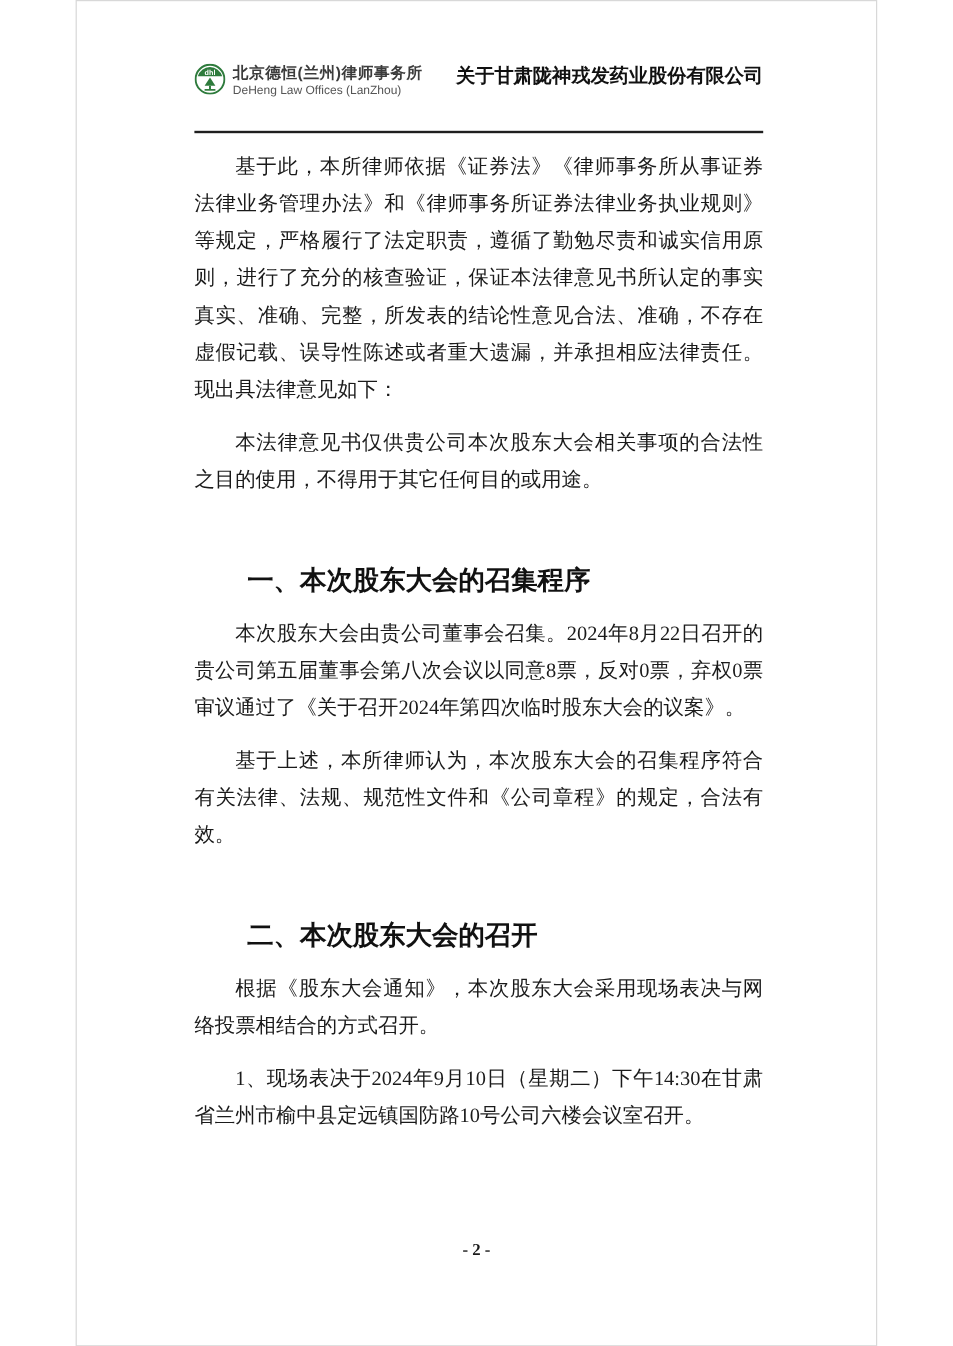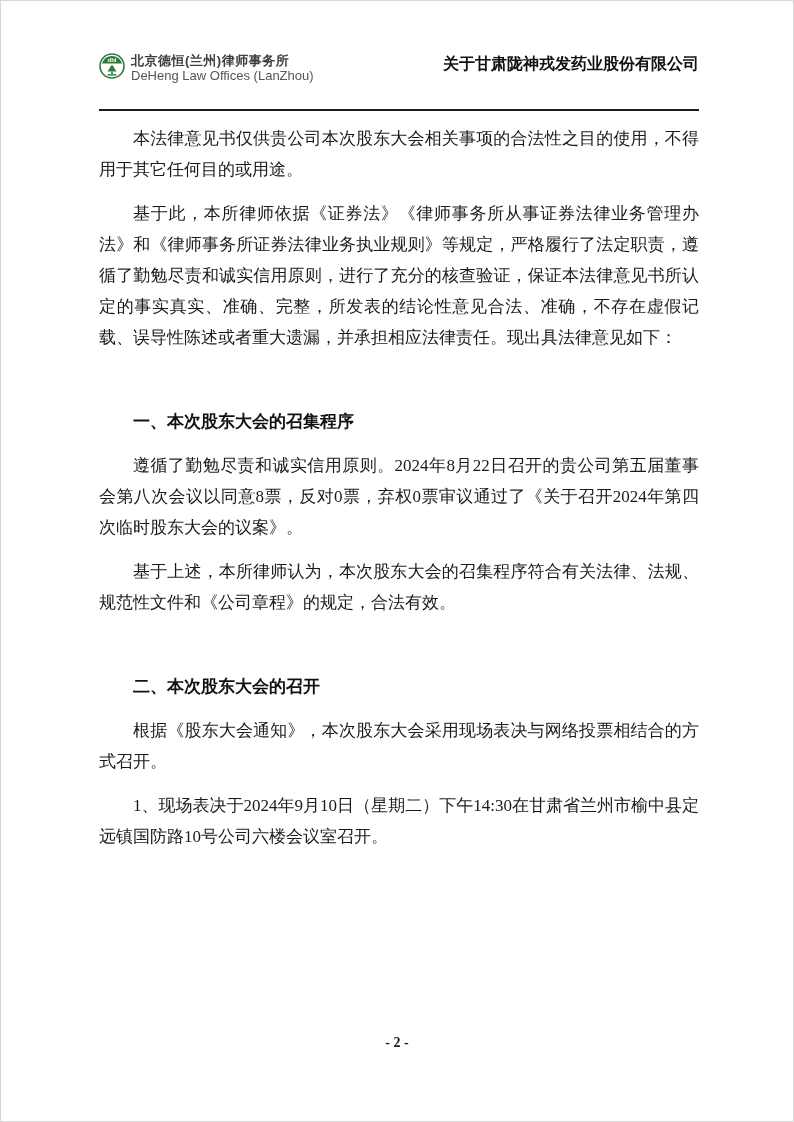--- a/index.html
+++ b/index.html
@@ -1,18 +1,18 @@
 <!DOCTYPE html>
 <html><head>
 <meta charset="utf-8">
 <style>
   html, body { margin: 0; padding: 0; background: #ffffff; }
   .page {
     position: relative;
-    width: 794px;
+    width: 668px;
     height: 1122px;
     margin: 0 auto;
     background: #ffffff;
     box-sizing: border-box;
     padding: 48px 94px 0 98px;
     border: 1px solid #d8d8d8;
     font-family: "Liberation Serif", "DejaVu Serif", serif;
     color: #1a1a1a;
     overflow: hidden;
   }
@@ -25,37 +25,37 @@
   .logo-block { display: flex; align-items: flex-start; gap: 6px; margin-top: 4px; }
   .logo-icon { width: 26px; height: 26px; flex: 0 0 auto; }
   .logo-text { display: flex; flex-direction: column; }
   .logo-text .cn {
     font-family: "Liberation Sans", "DejaVu Sans", sans-serif;
     font-weight: 700; font-size: 13px; line-height: 16px;
     color: #3c3c3c; letter-spacing: 0.5px;
   }
   .logo-text .en {
     font-family: "Liberation Sans", "DejaVu Sans", sans-serif;
-    font-size: 13px; line-height: 14px; color: #555555;
+    font-size: 10px; line-height: 14px; color: #555555;
   }
   .doc-titles { }
   .doc-titles .t {
     font-size: 16px; line-height: 30px; font-weight: 600; color: #111111;
     white-space: nowrap;
   }
   .rule { border: none; border-top: 2px solid #1f1f1f; margin: 0; }
   .main { margin-top: 12px; }
   .para {
     font-size: 17px; line-height: 31px;
     text-align: justify; text-indent: 2em;
     margin: 13px 0 0 0;
   }
   .main > :first-child { margin-top: 0; }
   .section-heading {
-    font-size: 17px; line-height: 31px; font-weight: 700;
+    font-size: 22px; line-height: 31px; font-weight: 700;
     text-indent: 2em; margin: 53px 0 0 0; color: #111111;
   }
   .footer {
     position: absolute; top: 1034px; left: 0; right: 0;
     text-align: center; font-size: 14px; font-weight: 700;
     line-height: 16px; color: #1a1a1a;
   }
 </style>
 </head>
 <body>
@@ -80,24 +80,24 @@
       </span>
     </div>
     <div class="doc-titles">
       <div class="t">关于甘肃陇神戎发药业股份有限公司</div>
     </div>
   </div>
 
   <hr class="rule">
 
   <div class="main">
+    <p class="para">基于此，本所律师依据《证券法》《律师事务所从事证券法律业务管理办法》和《律师事务所证券法律业务执业规则》等规定，严格履行了法定职责，遵循了勤勉尽责和诚实信用原则，进行了充分的核查验证，保证本法律意见书所认定的事实真实、准确、完整，所发表的结论性意见合法、准确，不存在虚假记载、误导性陈述或者重大遗漏，并承担相应法律责任。现出具法律意见如下：</p>
     <p class="para">本法律意见书仅供贵公司本次股东大会相关事项的合法性之目的使用，不得用于其它任何目的或用途。</p>
-    <p class="para">基于此，本所律师依据《证券法》《律师事务所从事证券法律业务管理办法》和《律师事务所证券法律业务执业规则》等规定，严格履行了法定职责，遵循了勤勉尽责和诚实信用原则，进行了充分的核查验证，保证本法律意见书所认定的事实真实、准确、完整，所发表的结论性意见合法、准确，不存在虚假记载、误导性陈述或者重大遗漏，并承担相应法律责任。现出具法律意见如下：</p>
     <h2 class="section-heading">一、本次股东大会的召集程序</h2>
-    <p class="para">遵循了勤勉尽责和诚实信用原则。2024年8月22日召开的贵公司第五届董事会第八次会议以同意8票，反对0票，弃权0票审议通过了《关于召开2024年第四次临时股东大会的议案》。</p>
+    <p class="para">本次股东大会由贵公司董事会召集。2024年8月22日召开的贵公司第五届董事会第八次会议以同意8票，反对0票，弃权0票审议通过了《关于召开2024年第四次临时股东大会的议案》。</p>
     <p class="para">基于上述，本所律师认为，本次股东大会的召集程序符合有关法律、法规、规范性文件和《公司章程》的规定，合法有效。</p>
     <h2 class="section-heading">二、本次股东大会的召开</h2>
     <p class="para">根据《股东大会通知》，本次股东大会采用现场表决与网络投票相结合的方式召开。</p>
     <p class="para">1、现场表决于2024年9月10日（星期二）下午14:30在甘肃省兰州市榆中县定远镇国防路10号公司六楼会议室召开。</p>
   </div>
 
   <div class="footer">- 2 -</div>
 
 </div>
 

